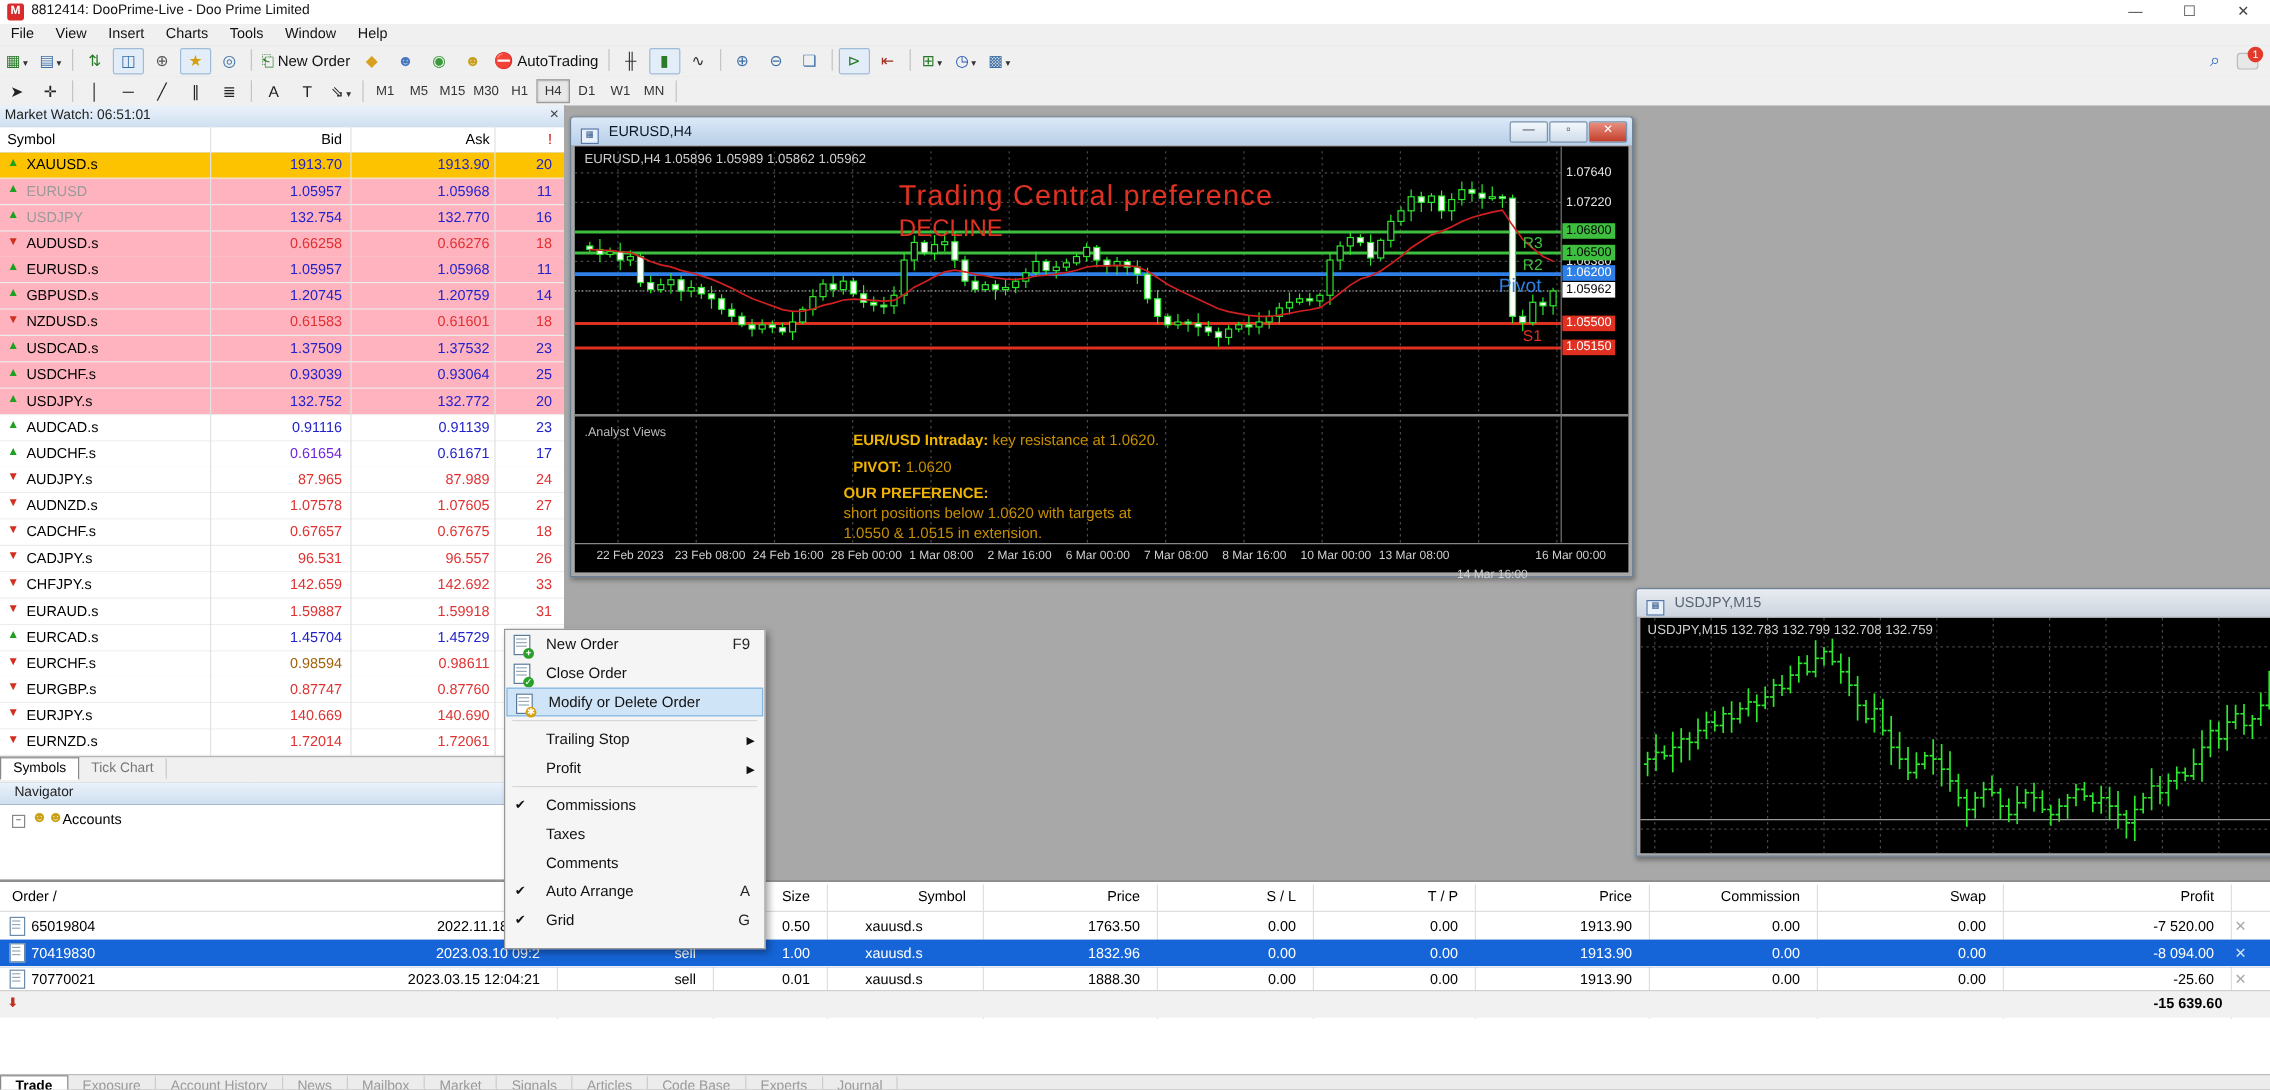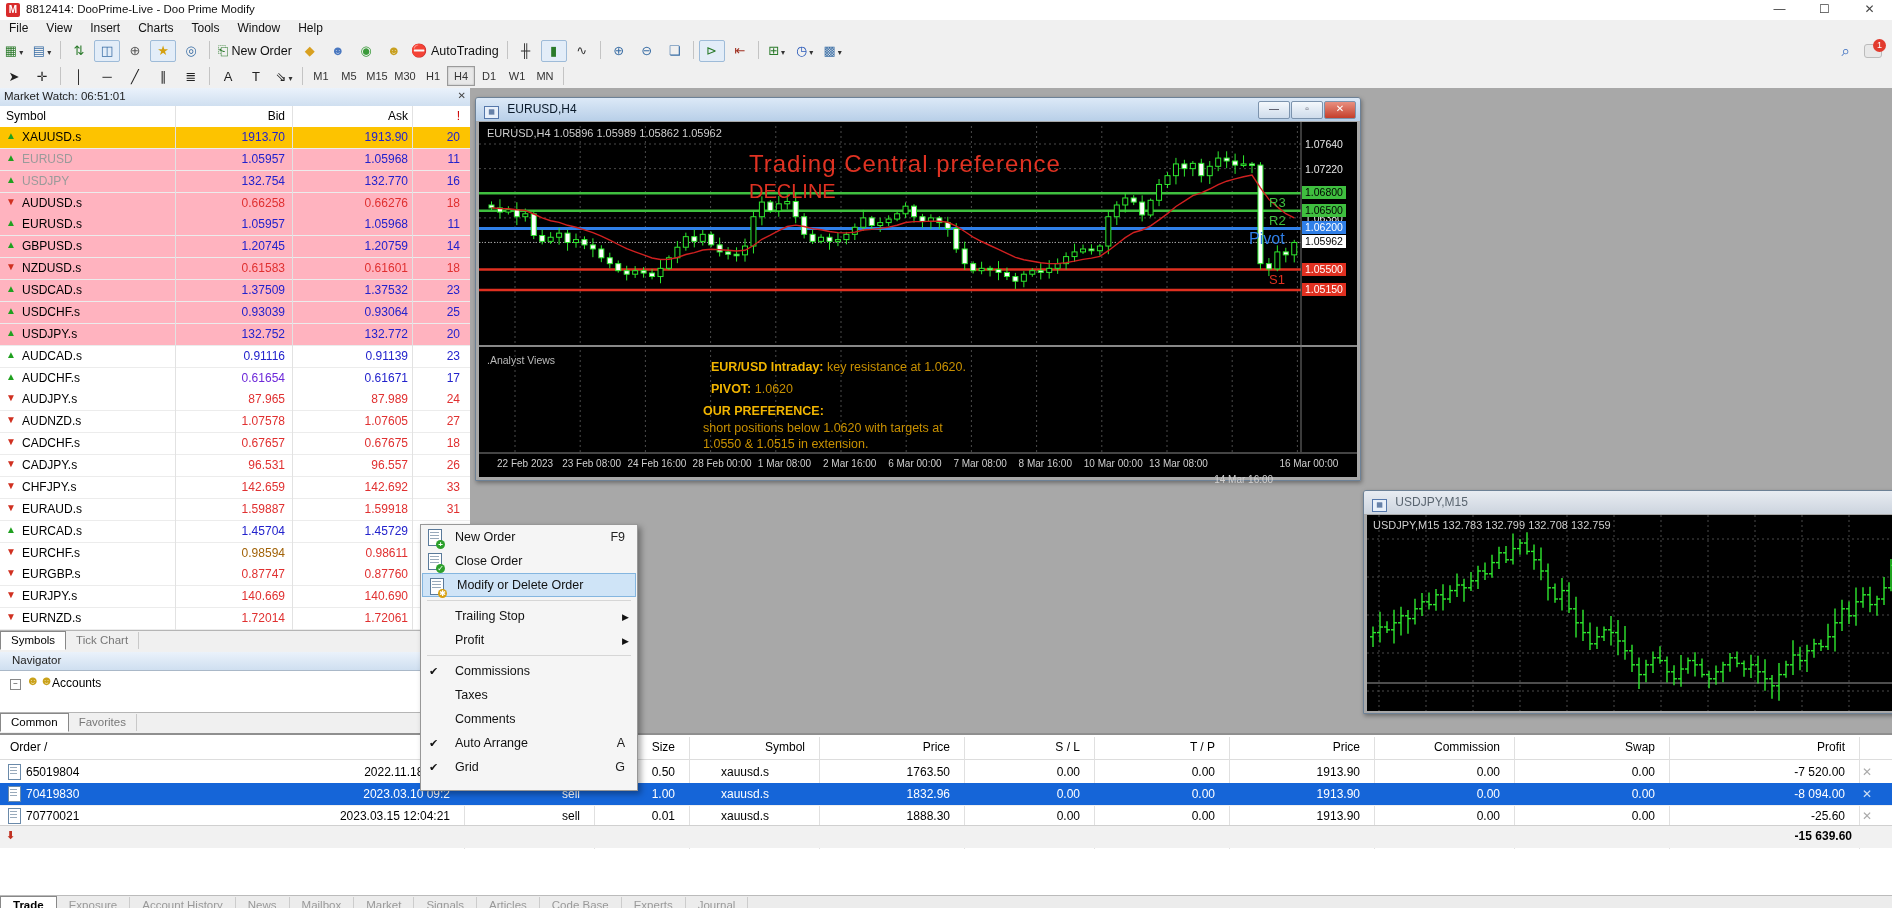--- a/index.html
+++ b/index.html
@@ -91,21 +91,21 @@
   
   .doc-ico{display:inline-block;width:11px;height:14px;background:#fff;border:1px solid #6a8aaa;position:relative;vertical-align:-3px;}
   .doc-ico i{position:absolute;left:1px;top:2px;width:7px;height:1px;background:#9ab;box-shadow:0 3px 0 #9ab,0 6px 0 #9ab;}
   svg{position:absolute;left:0;top:0;overflow:visible;}
 </style>
 </head>
 <body>
 
 <div class="abs" id="titlebar">
   <div class="abs" id="app-icon">M</div>
-  <div class="abs" id="app-title">8812414: DooPrime-Live - Doo Prime Modify</div>
+  <div class="abs" id="app-title">8812414: DooPrime-Live - Doo Prime Limited</div>
   <div class="abs caption-btn" style="right:90px">—</div>
   <div class="abs caption-btn" style="right:45px">☐</div>
   <div class="abs caption-btn" style="right:0">✕</div>
 </div>
 
 <div class="abs" id="menubar"><span class="menu-item">File</span><span class="menu-item">View</span><span class="menu-item">Insert</span><span class="menu-item">Charts</span><span class="menu-item">Tools</span><span class="menu-item">Window</span><span class="menu-item">Help</span></div>
 
 <div class="abs" id="toolbar1"><span class="tbtn"><span style="color: rgb(42, 122, 42);">▦</span><span class="dd">▾</span></span><span class="tbtn"><span style="color: rgb(58, 110, 165);">▤</span><span class="dd">▾</span></span><span class="tsep"></span><span class="tbtn"><span style="color: rgb(42, 122, 42);">⇅</span></span><span class="tbtn pressed"><span style="color: rgb(58, 110, 165);">◫</span></span><span class="tbtn"><span style="color: rgb(85, 85, 85);">⊕</span></span><span class="tbtn pressed"><span style="color: rgb(212, 160, 16);">★</span></span><span class="tbtn"><span style="color: rgb(58, 110, 165);">◎</span></span><span class="tsep"></span><span class="tbtn"><span style="color: rgb(42, 122, 42);">⎗</span><span class="tlabel">New Order</span></span><span class="tbtn"><span style="color: rgb(216, 160, 32);">◆</span></span><span class="tbtn"><span style="color: rgb(74, 120, 192);">☻</span></span><span class="tbtn"><span style="color: rgb(58, 154, 58);">◉</span></span><span class="tbtn"><span style="color: rgb(200, 160, 32);">☻</span></span><span class="tbtn"><span style="color: rgb(192, 48, 32);">⛔</span><span class="tlabel">AutoTrading</span></span><span class="tsep"></span><span class="tbtn"><span style="color: rgb(51, 51, 51);">╫</span></span><span class="tbtn pressed"><span style="color: rgb(42, 122, 42);">▮</span></span><span class="tbtn"><span style="color: rgb(51, 51, 51);">∿</span></span><span class="tsep"></span><span class="tbtn"><span style="color: rgb(58, 110, 165);">⊕</span></span><span class="tbtn"><span style="color: rgb(58, 110, 165);">⊖</span></span><span class="tbtn"><span style="color: rgb(58, 110, 165);">❏</span></span><span class="tsep"></span><span class="tbtn pressed"><span style="color: rgb(42, 122, 42);">⊳</span></span><span class="tbtn"><span style="color: rgb(160, 48, 32);">⇤</span></span><span class="tsep"></span><span class="tbtn"><span style="color: rgb(42, 122, 42);">⊞</span><span class="dd">▾</span></span><span class="tbtn"><span style="color: rgb(40, 88, 184);">◷</span><span class="dd">▾</span></span><span class="tbtn"><span style="color: rgb(58, 110, 165);">▩</span><span class="dd">▾</span></span></div>
 <div class="abs" id="toolbar2"><span class="tbtn"><span style="color: rgb(34, 34, 34);">➤</span></span><span class="tbtn"><span style="color: rgb(34, 34, 34);">✛</span></span><span class="tsep"></span><span class="tbtn"><span style="color: rgb(34, 34, 34);">│</span></span><span class="tbtn"><span style="color: rgb(34, 34, 34);">─</span></span><span class="tbtn"><span style="color: rgb(34, 34, 34);">╱</span></span><span class="tbtn"><span style="color: rgb(34, 34, 34);">∥</span></span><span class="tbtn"><span style="color: rgb(34, 34, 34);">≣</span></span><span class="tsep"></span><span class="tbtn"><span style="color: rgb(34, 34, 34);">A</span></span><span class="tbtn"><span style="color: rgb(34, 34, 34);">T</span></span><span class="tbtn"><span style="color: rgb(34, 34, 34);">⇘</span><span class="dd">▾</span></span><span class="tsep"></span><span class="tfbtn">M1</span><span class="tfbtn">M5</span><span class="tfbtn">M15</span><span class="tfbtn">M30</span><span class="tfbtn">H1</span><span class="tfbtn pressed">H4</span><span class="tfbtn">D1</span><span class="tfbtn">W1</span><span class="tfbtn">MN</span><span class="tsep"></span></div>
 <div class="abs" style="right:42px;top:42px;color:#3a6ec0;font-size:15px;">⌕</div>
@@ -297,23 +297,20 @@
 
   <div class="abs panel-caption" style="left:0;top:564px;width:462px;padding-left:12px;">
     <span>Navigator</span>
   </div>
   <div class="abs" id="nav-tree" style="left:0;top:583px;width:470px;height:40px;">
     <span class="abs" style="left:10px;top:6px;"><span class="tree-box">−</span></span>
     <span class="abs" style="left:26px;top:2px;font-size:13px;color:#caa21a;">☻☻</span>
     <span class="abs" style="left:52px;top:5px;">Accounts</span>
   </div>
 
-  <div class="abs tabstrip" style="left:0;top:624px;width:470px;">
-    <span class="tab active">Common</span><span class="tab">Favorites</span>
-  </div>
 </div>
 
 <div class="abs" id="mdi">
 
   <div class="chart-window" id="w1" style="left:5px;top:9px;width:884px;height:382px;">
     <div class="cw-title active" style="line-height:23px;">
       <span class="cw-icon">▦</span>
       <span>EURUSD,H4</span>
       <div class="win-btn" style="right:70px;">—</div>
       <div class="win-btn" style="right:37px;">▫</div>

